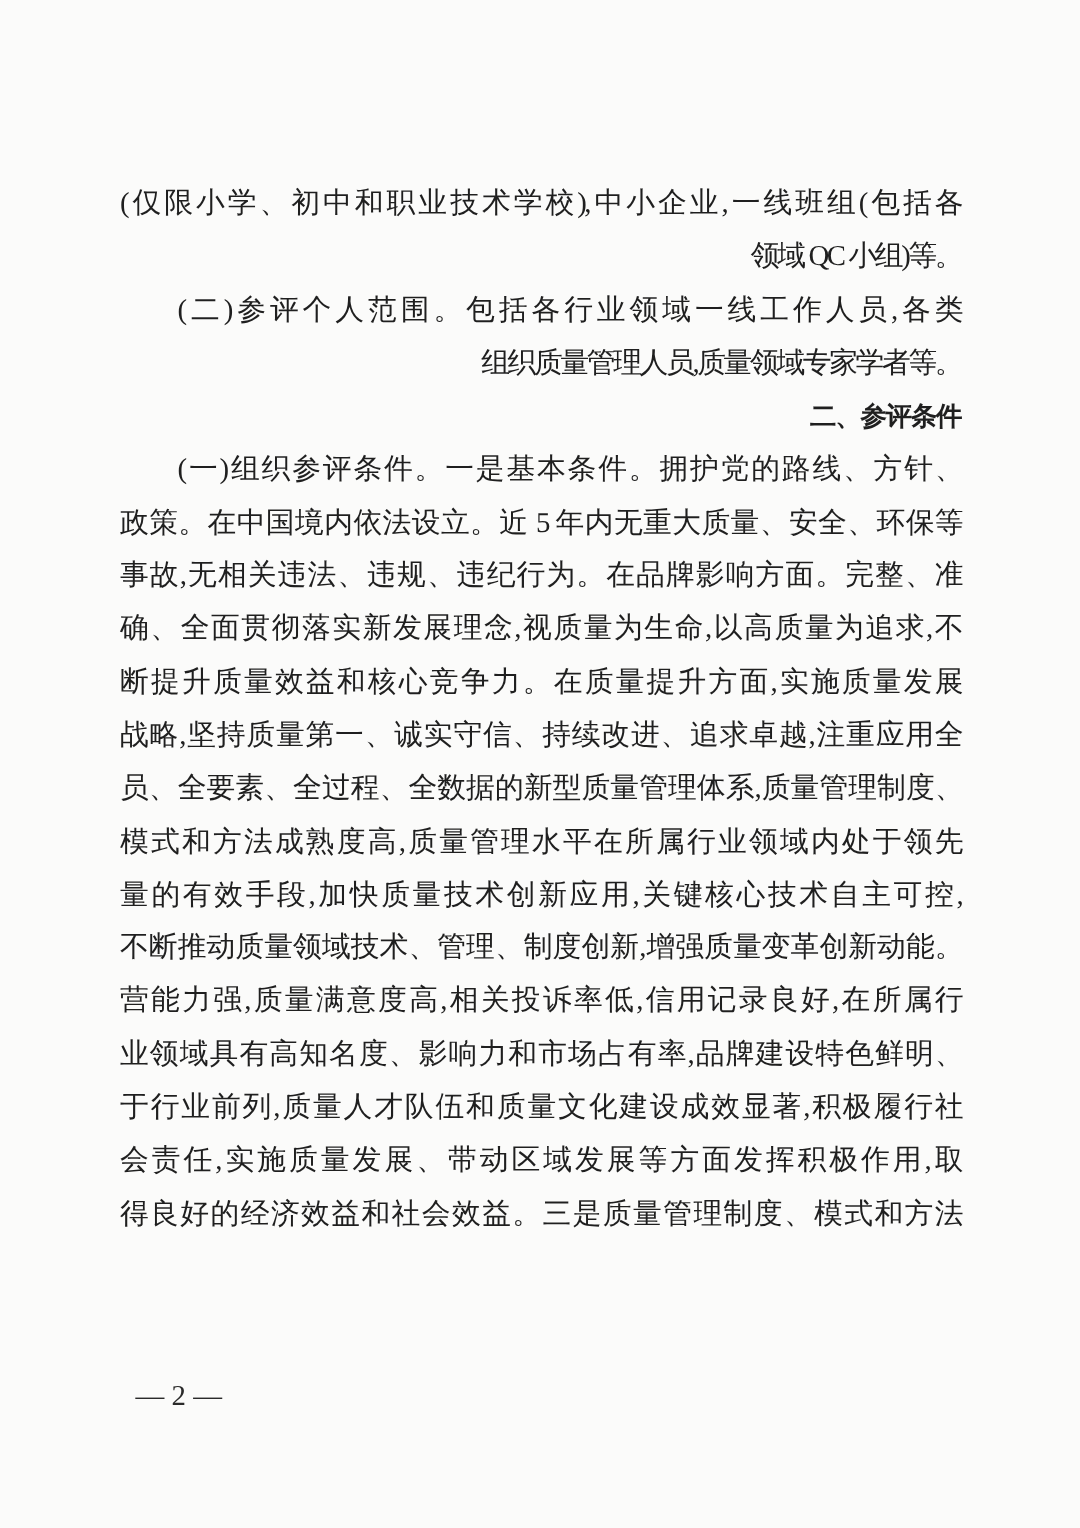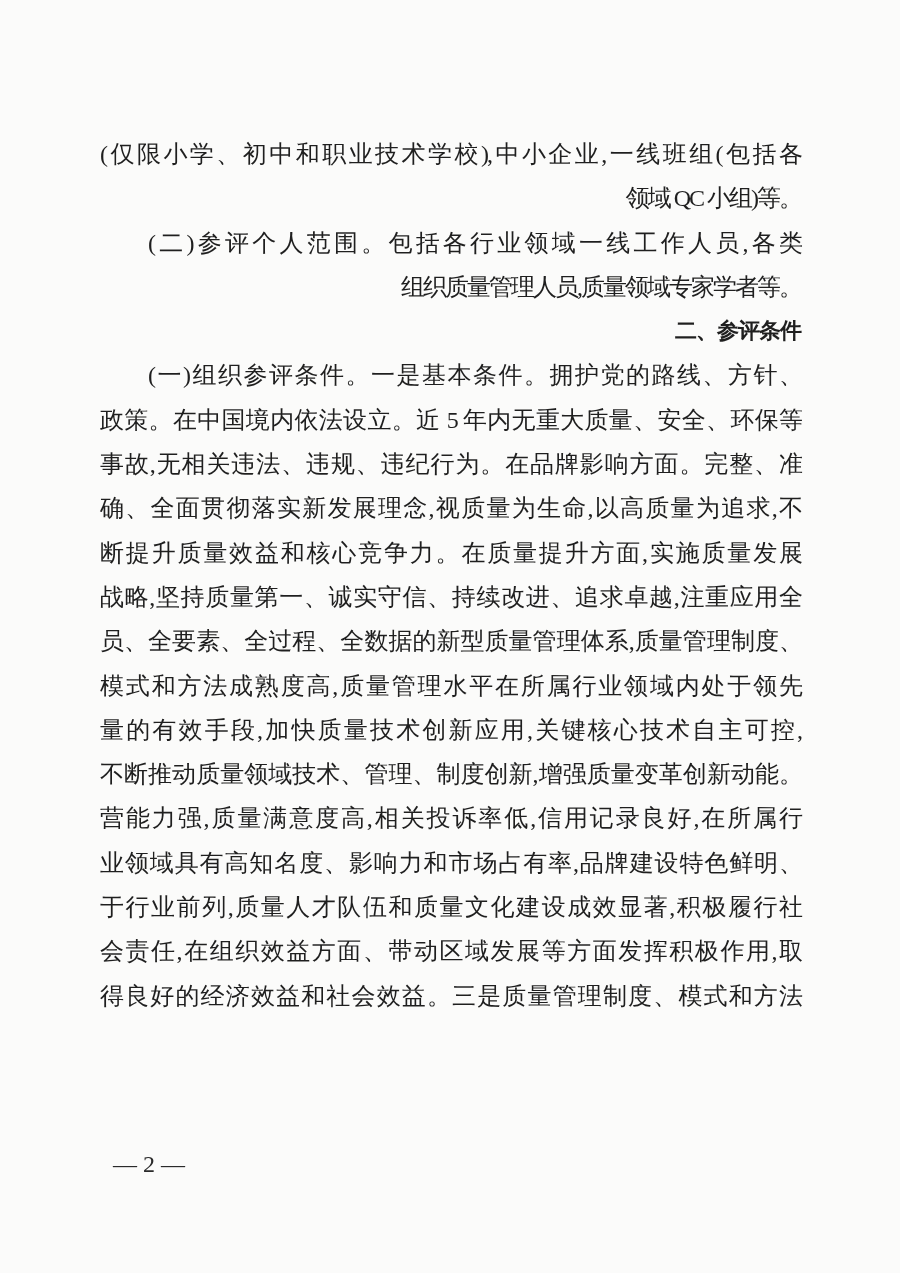--- a/index.html
+++ b/index.html
@@ -16,21 +16,21 @@
   }
   .page {
     position: relative;
     width: 900px;
     height: 1273px;
     background: #fbfbfa;
   }
   .text-block {
     position: absolute;
     left: 100px;
-    top: 132px;
+    top: 148px;
     width: 701px;
   }
   .line {
     height: 44.3px;
     line-height: 44.3px;
     font-size: 24px;
     letter-spacing: -2px;
     white-space: pre;
     text-align: right;
     overflow: visible;
@@ -78,19 +78,19 @@
     <div class="line fill">确、全面贯彻落实新发展理念,视质量为生命,以高质量为追求,不</div>
     <div class="line fill">断提升质量效益和核心竞争力。在质量提升方面,实施质量发展</div>
     <div class="line fill">战略,坚持质量第一、诚实守信、持续改进、追求卓越,注重应用全</div>
     <div class="line fill">员、全要素、全过程、全数据的新型质量管理体系,质量管理制度、</div>
     <div class="line fill">模式和方法成熟度高,质量管理水平在所属行业领域内处于领先</div>
     <div class="line fill">量的有效手段,加快质量技术创新应用,关键核心技术自主可控,</div>
     <div class="line fill">不断推动质量领域技术、管理、制度创新,增强质量变革创新动能。</div>
     <div class="line fill">营能力强,质量满意度高,相关投诉率低,信用记录良好,在所属行</div>
     <div class="line fill">业领域具有高知名度、影响力和市场占有率,品牌建设特色鲜明、</div>
     <div class="line fill">于行业前列,质量人才队伍和质量文化建设成效显著,积极履行社</div>
-    <div class="line fill">会责任,在组织效益方面、带动区域发展等方面发挥积极作用,取</div>
+    <div class="line fill">会责任,实施质量发展、带动区域发展等方面发挥积极作用,取</div>
     <div class="line fill">得良好的经济效益和社会效益。三是质量管理制度、模式和方法</div>
   </div>
 
   <div class="footer">— 2 —</div>
 
 </div>
 
 </body></html>

